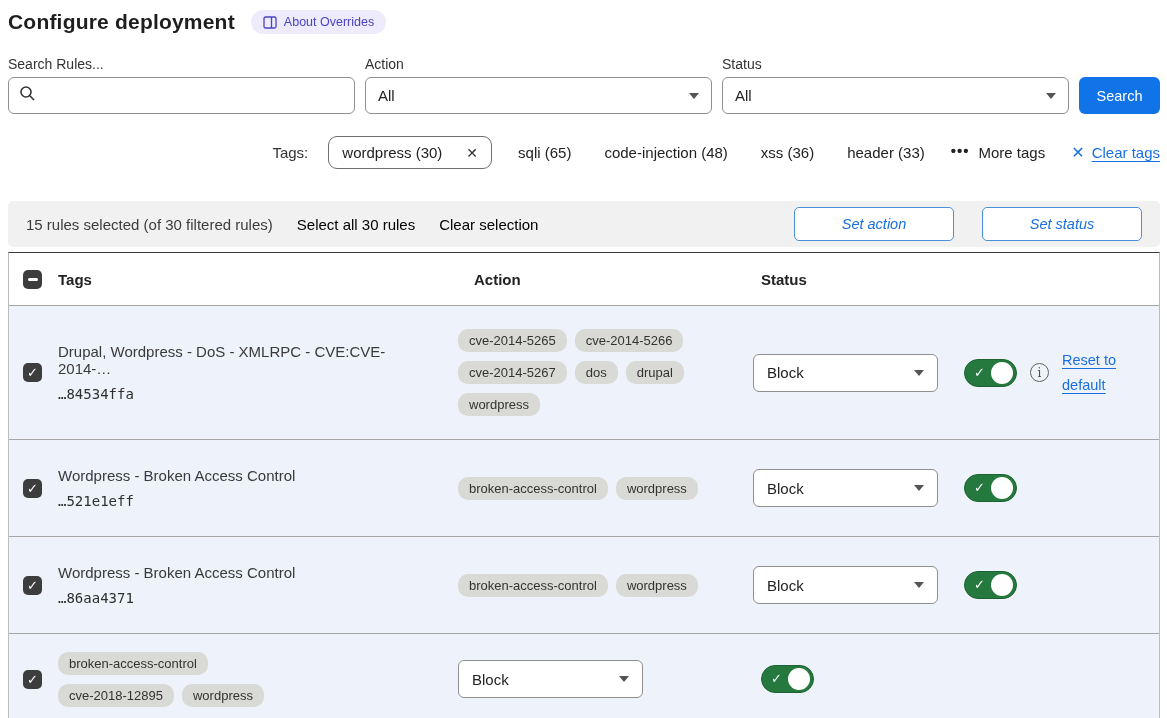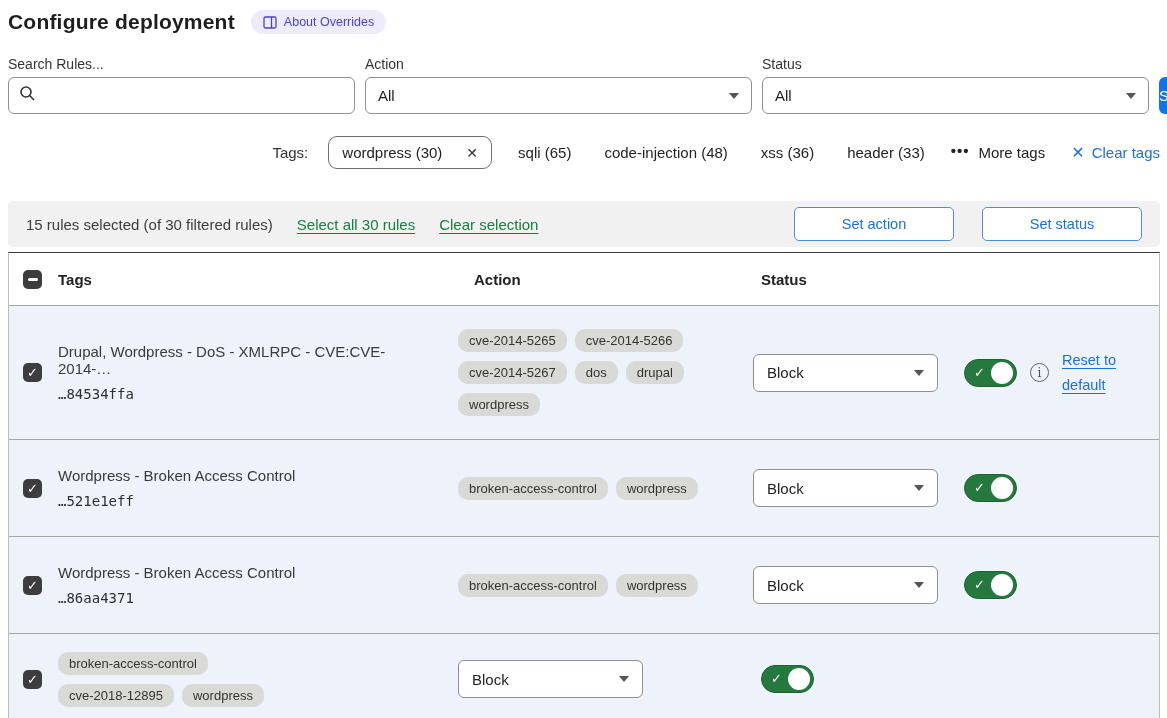--- a/index.html
+++ b/index.html
@@ -13,50 +13,50 @@
   .badge { display:inline-flex; align-items:center; gap:7px; background:#edebfc;
     color:#4b43c6; font-size:12.5px; padding:5px 12px; border-radius:12px; cursor:pointer; }
   .badge svg { display:block; }
 
   
   .filters { display:flex; align-items:flex-end; gap:10px; margin-bottom:22px; }
   .fgroup { display:flex; flex-direction:column; gap:5px; }
   .flabel { font-size:14px; color:#333; }
   .inputbox { width:347px; height:37px; border:1px solid #8f8f8f; border-radius:6px;
     background:#fff; display:flex; align-items:center; padding:0 10px; gap:8px; }
-  .selectbox { width:387px; height:37px; border:1px solid #8f8f8f; border-radius:6px;
+  .selectbox { width:347px; height:37px; border:1px solid #8f8f8f; border-radius:6px;
     background:#fff; display:flex; align-items:center; justify-content:space-between;
     padding:0 12px; font-size:15px; color:#222; cursor:pointer; }
   .caret { width:0; height:0; border-left:5px solid transparent; border-right:5px solid transparent;
     border-top:6px solid #555; }
   .search-btn { width:85px; height:37px; background:#1173e8; color:#fff; border:none;
     border-radius:6px; font-size:14.5px; font-family:inherit; cursor:pointer; }
 
   
   .tagsbar { display:flex; align-items:center; gap:26px; margin-bottom:32px; font-size:15px;justify-content:flex-end; }
   .tagsbar .tlabel { color:#333; margin-right:-6px; }
   .chip { display:inline-flex; align-items:center; gap:24px; border:1px solid #6f6f6f;
     border-radius:9px; padding:7px 13px; font-size:15px; color:#222; cursor:pointer; }
   .chip .x { font-size:14px; color:#333; }
   .tagbtn { color:#222; cursor:pointer; }
   .more { display:inline-flex; align-items:center; gap:9px; color:#222; cursor:pointer; }
   .dots { font-weight:700; letter-spacing:1px; font-size:15px; position:relative; top:-2px; }
   .cleartags { display:inline-flex; align-items:center; gap:7px; color:#1a6fdf; cursor:pointer; }
   .cleartags .x { font-size:16px; }
-  .link-u { text-underline-offset:3px; }
+  .link-u { text-decoration:underline; text-underline-offset:3px; }
 
   
   .selbar { background:#f1f1f1; border-radius:5px; height:46px; display:flex;
     align-items:center; padding:0 14px 0 18px; gap:24px; margin-bottom:5px; }
   .selbar .summary { font-size:15px; color:#3c3c3c; }
-  .sel-link { color:#15803d; font-size:15px; text-decoration:underline;
+  .sel-link { color:#000000; font-size:15px; 
     text-underline-offset:3px; cursor:pointer; }
   .selbar .spacer { flex:1; }
   .obtn { width:160px; height:34px; background:#fff; border:1px solid #4d8fdd; border-radius:5px;
-    color:#1a6fdf; font-size:14.5px; font-family:inherit; cursor:pointer; margin-right:4px; }
+    color:#1a6fdf; font-size:14.5px; font-family:inherit; cursor:pointer; margin-right:4px;font-style:italic; }
 
   
   .rules-table { border-left:1px solid #bdbdbd; border-right:1px solid #bdbdbd;
     border-top:1px solid #3a3a3a; }
   .trow { display:grid; grid-template-columns:49px 400px 295px 203px 1fr; align-items:center; }
   .thead { height:52px; background:#fff; font-weight:700; font-size:15px; color:#222; }
   .rrow { background:#edf2fb; border-top:1px solid #a6a6a6; }
   .cell-check { justify-self:start; margin-left:14px; }
   .checkbox { width:19px; height:19px; background:#3d3d3d; border-radius:5px; cursor:pointer;
     display:flex; align-items:center; justify-content:center; }

